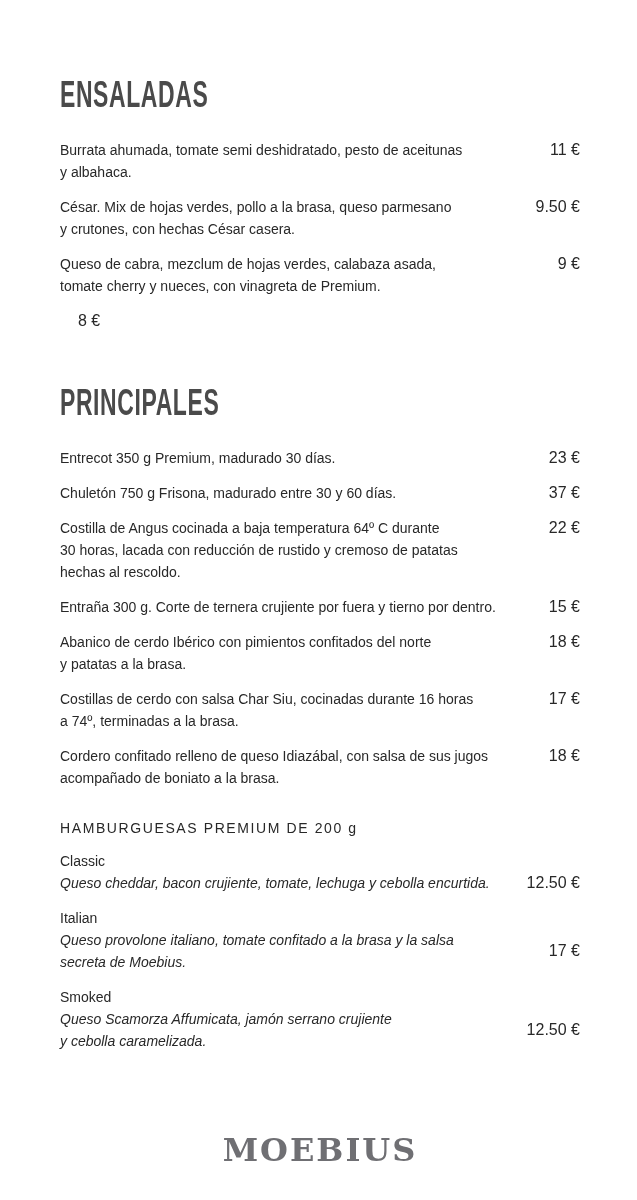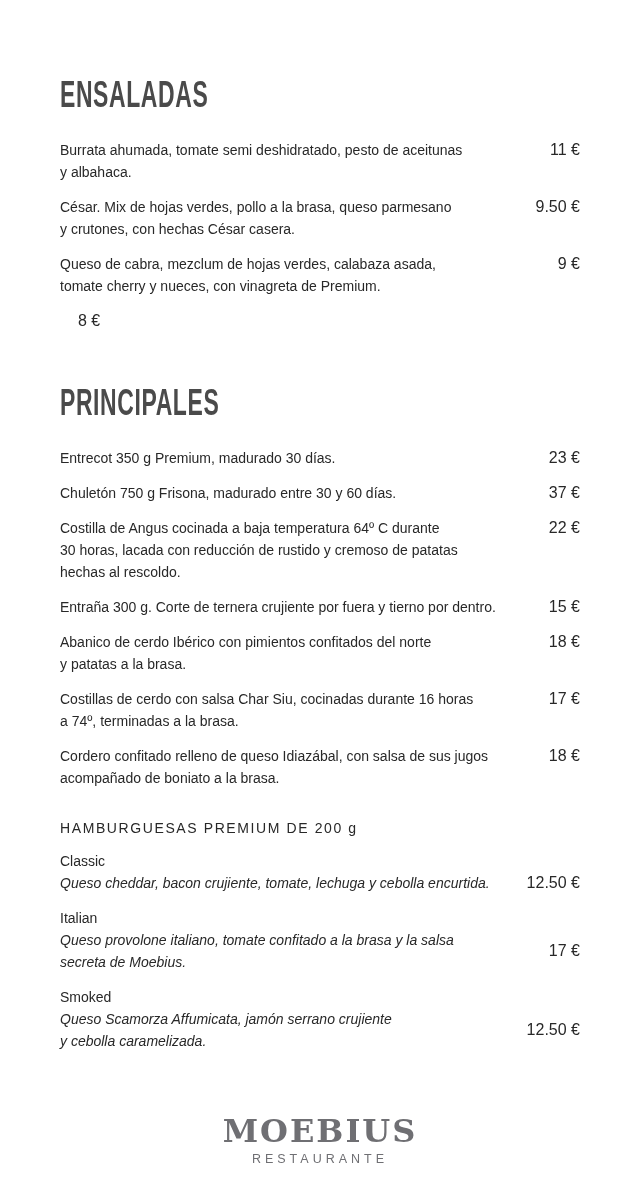--- a/index.html
+++ b/index.html
@@ -188,15 +188,14 @@
                   <div class="item-price">12.50 €</div>
                 </div>
               </div>
             </div>
           </div>
         </div>
       </section>
     </div>
   <footer class="footer">
     <div class="brand">MOEBIUS</div>
-    <div class="tagline">RESTAURANTE</div>
   </footer>
 </div>
 
 </body></html>

